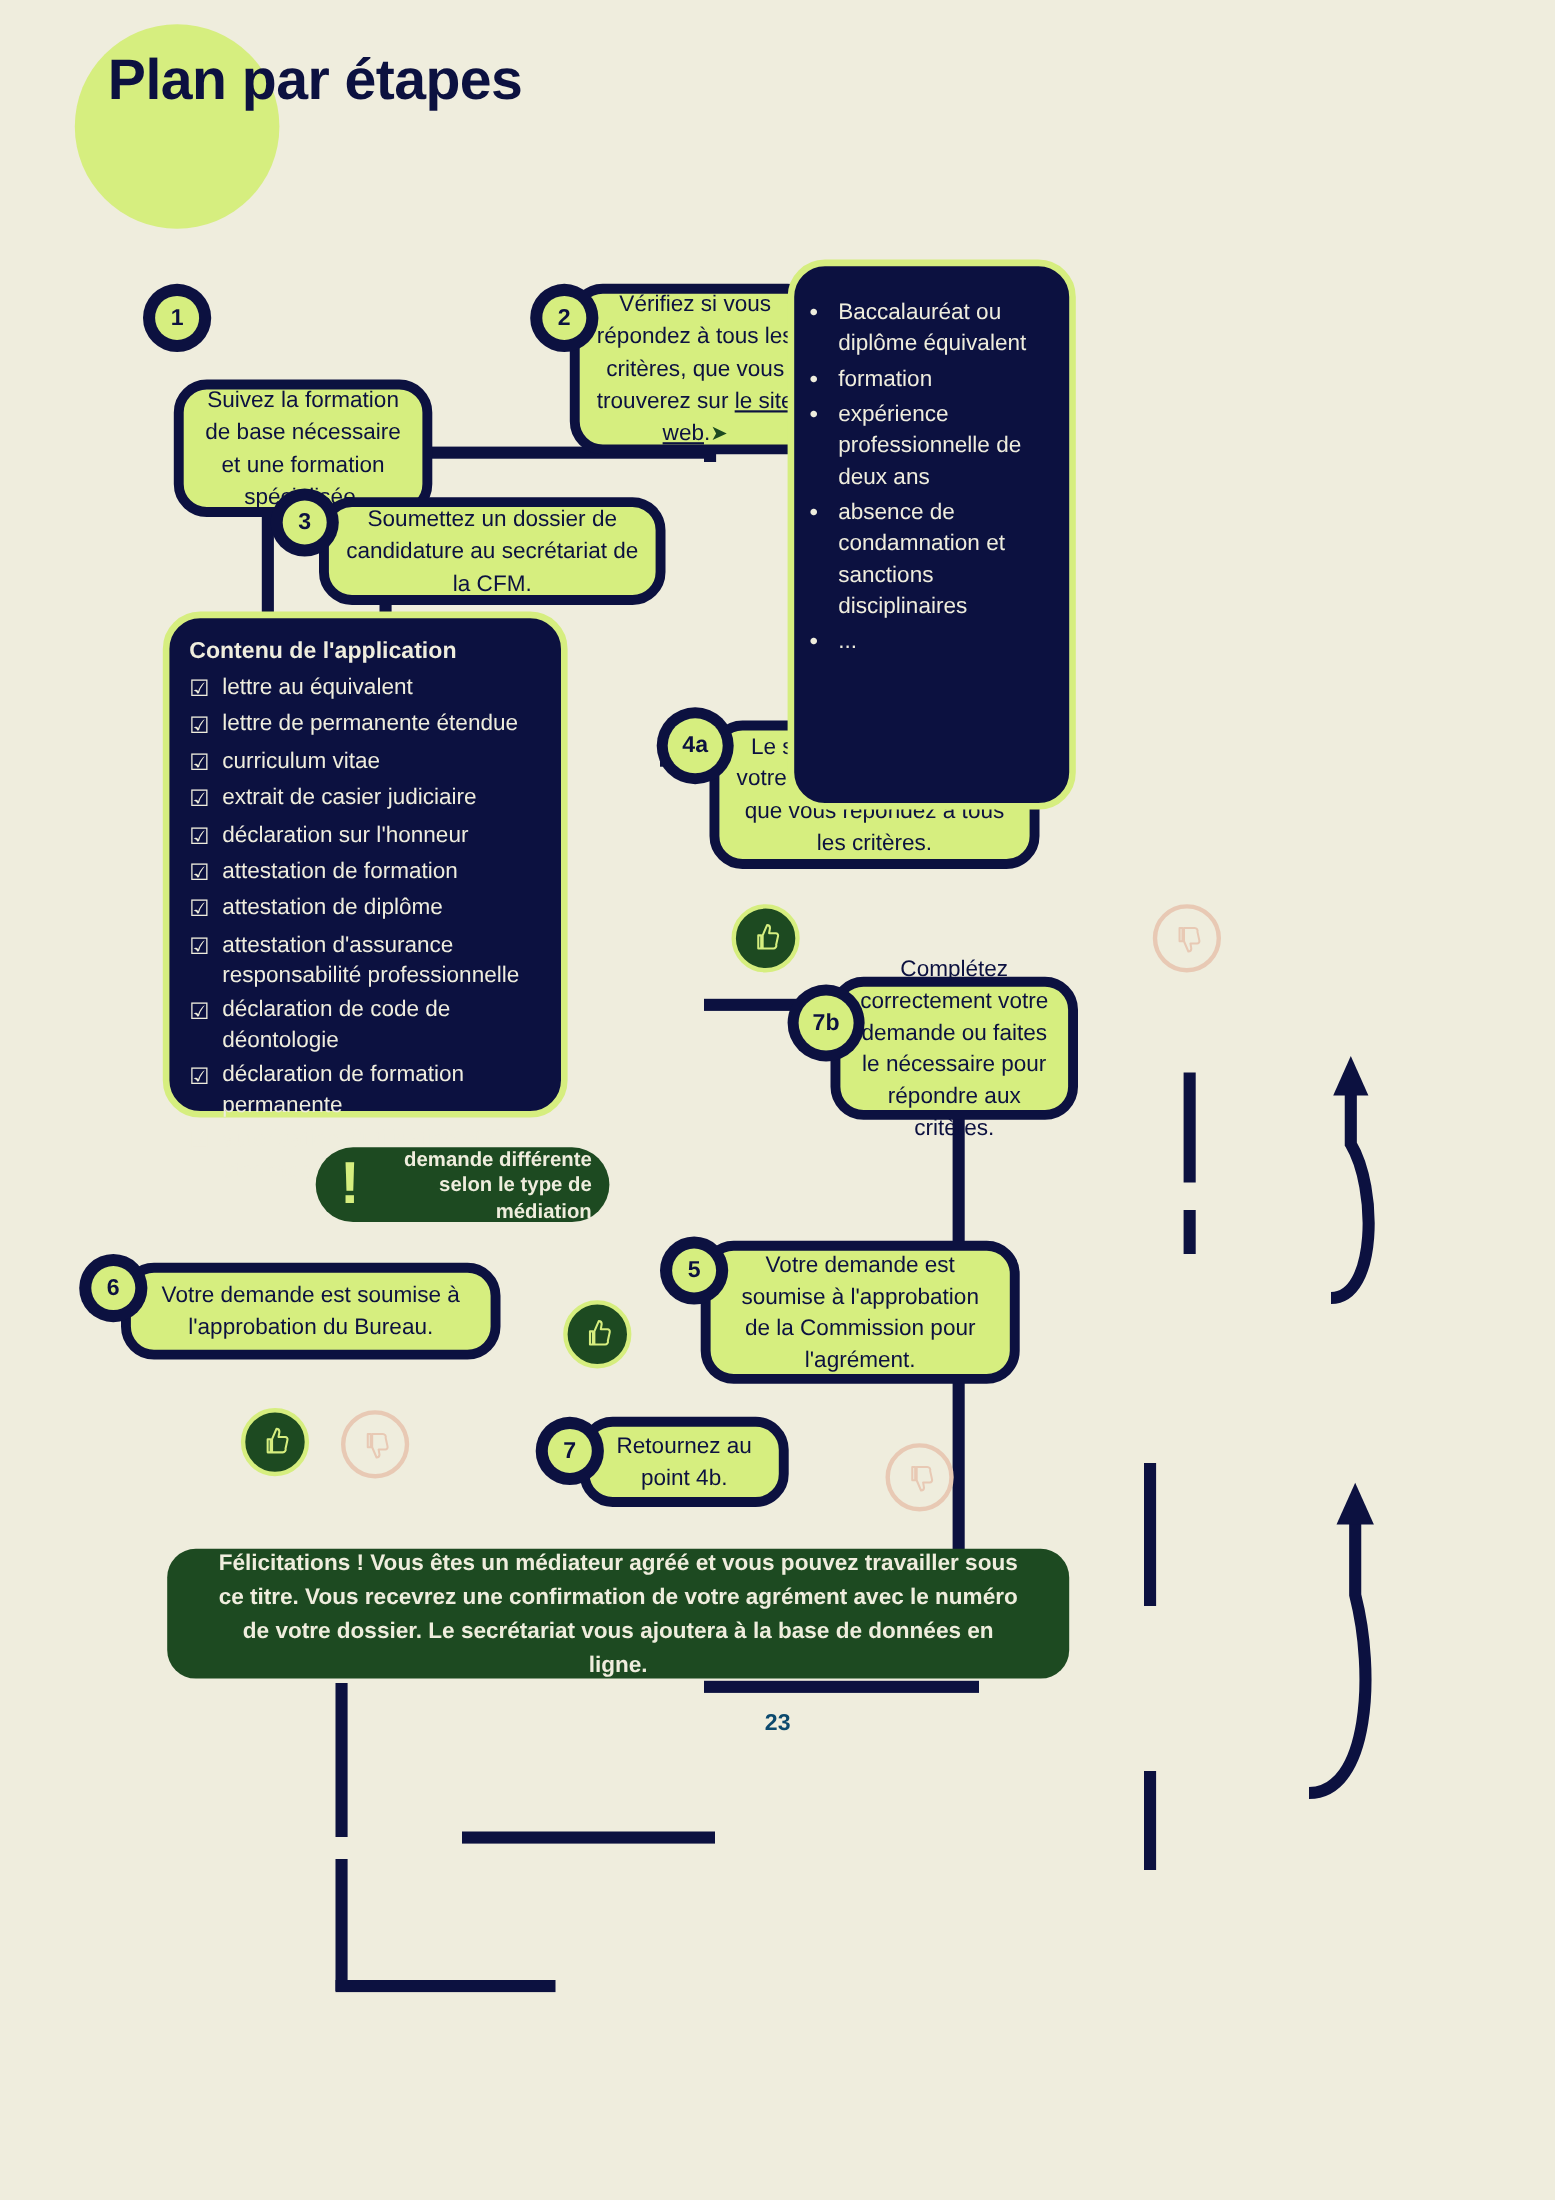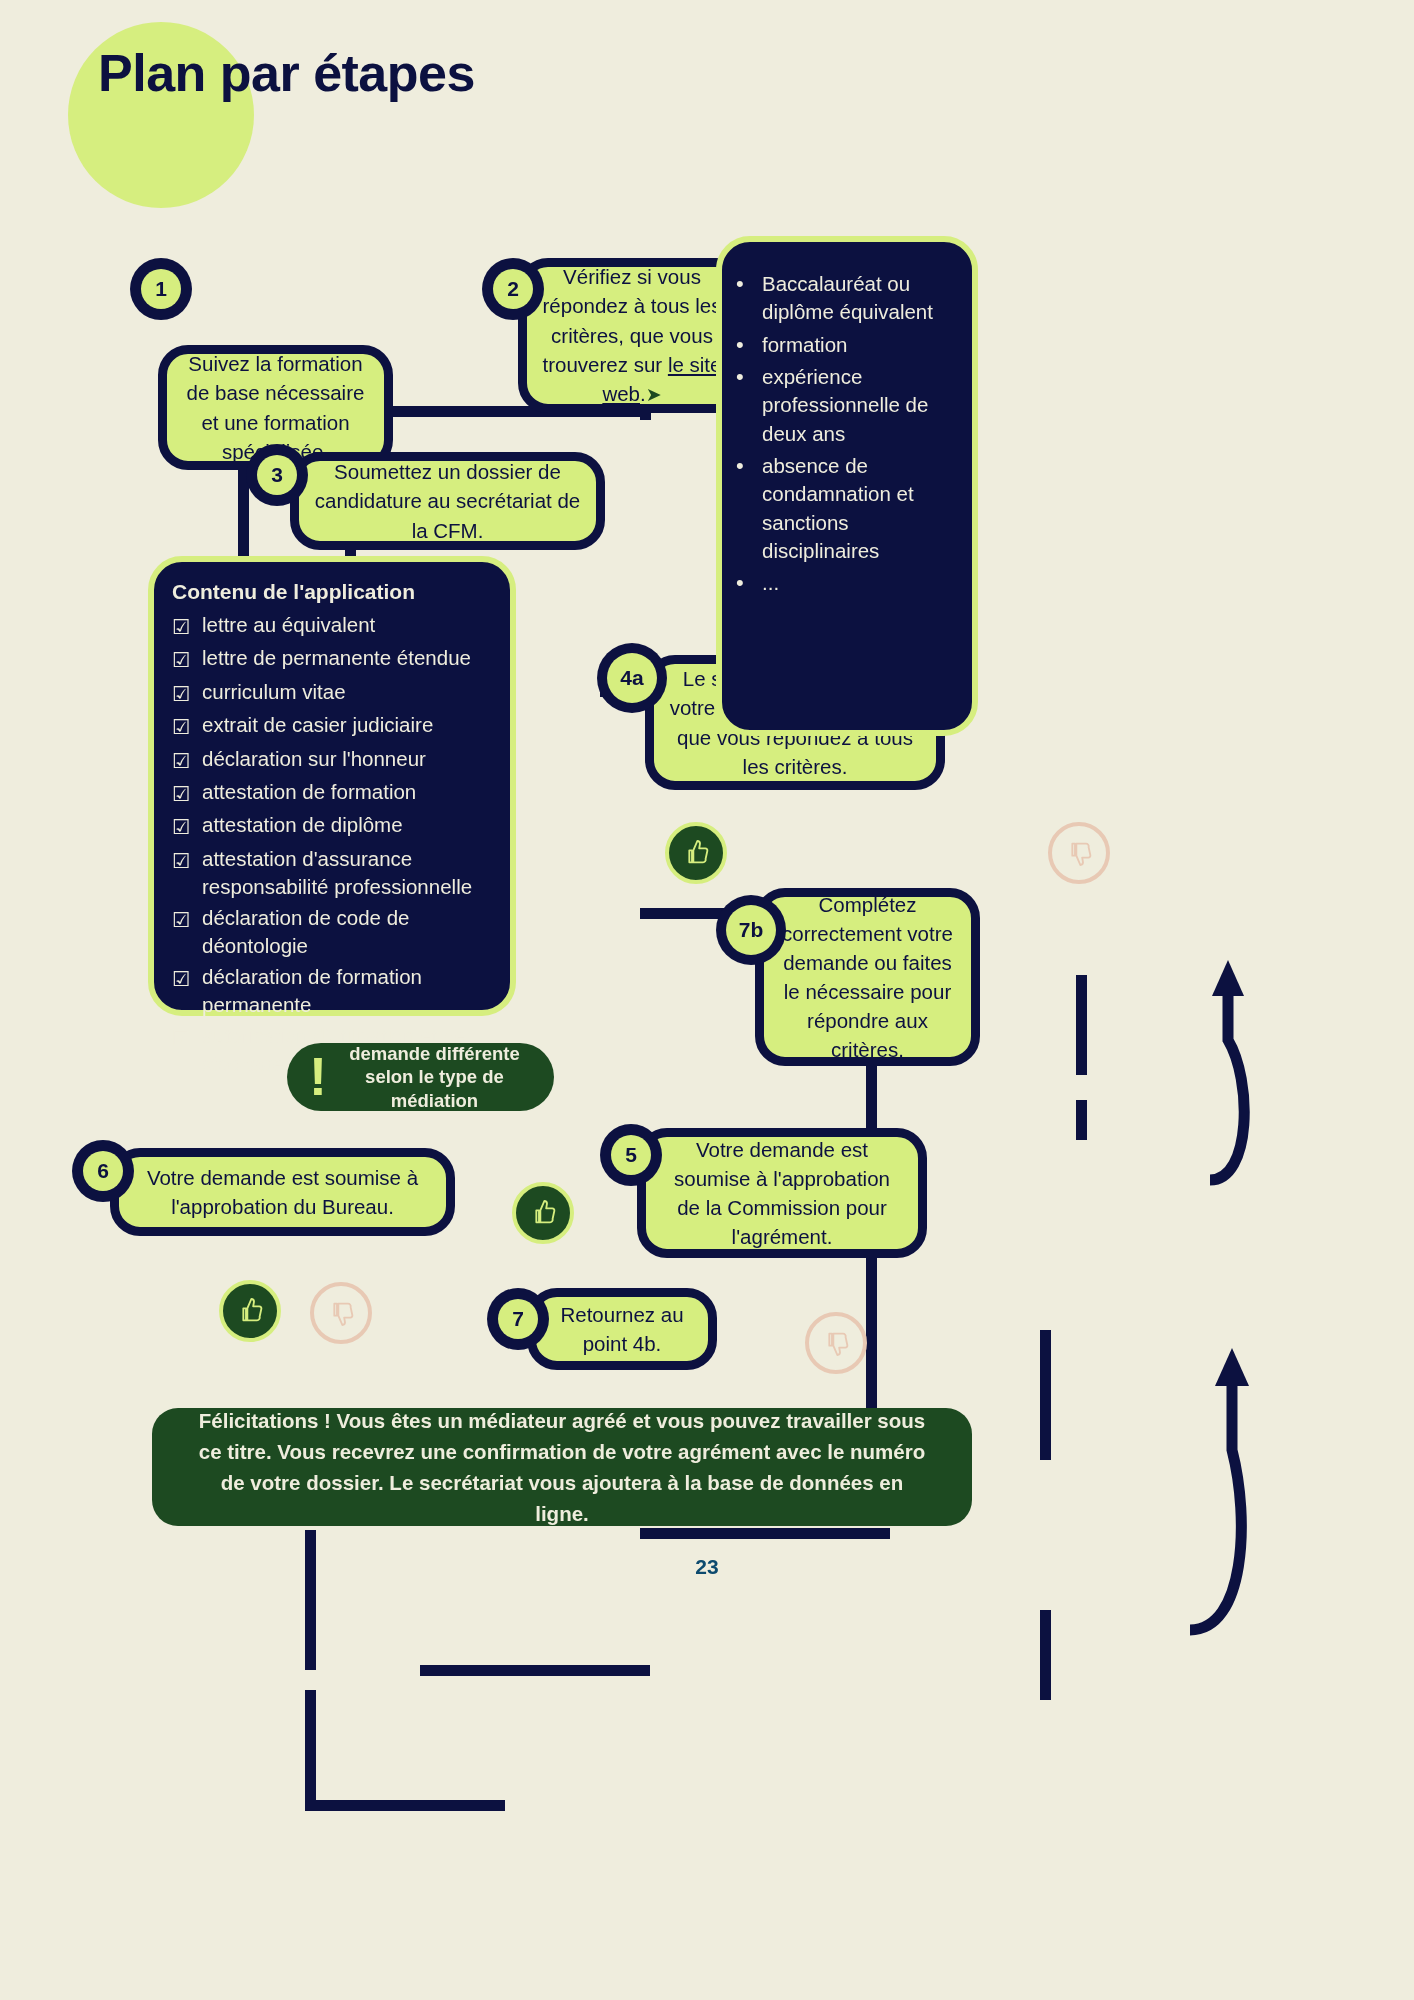--- a/index.html
+++ b/index.html
@@ -141,21 +141,21 @@
     color: #D6EE7F;
     font-weight: bold;
     font-size: 54px;
     line-height: 0.85;
     padding: 0 4px 0 22px;
   }
   .warn .wtxt {
     font-weight: bold;
     font-size: 18.5px;
     line-height: 1.28;
-    text-align: center;
+    text-align: right;
     flex: 1;
     padding-right: 16px;
   }
 
   
   .final {
     position: absolute;
     background: #1D4A21;
     border-radius: 26px;
     color: #EFEDDD;
@@ -322,21 +322,21 @@
     <svg width="32" height="32" viewBox="0 0 24 24">
       <path d="M7 10h2v9H7zM10 10l3-7c1.2 0 2 .8 2 2l-.6 3.5H19c1 0 1.7.9 1.5 1.9l-1.3 6A2 2 0 0 1 17.2 19H10z" fill="none" stroke="#D6EE7F" stroke-width="1.4" stroke-linejoin="round"></path>
     </svg>
   </div>
   <div class="thumb down" style="left:1048px; top:822px;">
     <svg width="32" height="32" viewBox="0 0 24 24">
       <path d="M7 14h2V5H7zM10 14l3 7c1.2 0 2-.8 2-2l-.6-3.5H19c1 0 1.7-.9 1.5-1.9l-1.3-6A2 2 0 0 0 17.2 5H10z" fill="none" stroke="#E8C9B4" stroke-width="1.4" stroke-linejoin="round"></path>
     </svg>
   </div>
 
-  <div class="sbox" style="left:755px; top:888px; width:225px; height:178px;justify-content:center;">
+  <div class="sbox" style="left:755px; top:888px; width:225px; height:130px;justify-content:center;">
     <span>Complétez correctement votre demande ou faites le nécessaire pour répondre aux critères.</span>
   </div>
   <div class="bubble wide" style="left:716px; top:895px;">
     <i>7b</i>
   </div>
 
   <div class="warn" style="left:287px; top:1043px; width:267px; height:68px;">
     <span class="bang">!</span>
     <span class="wtxt">demande différente selon le type de médiation</span>
   </div>

